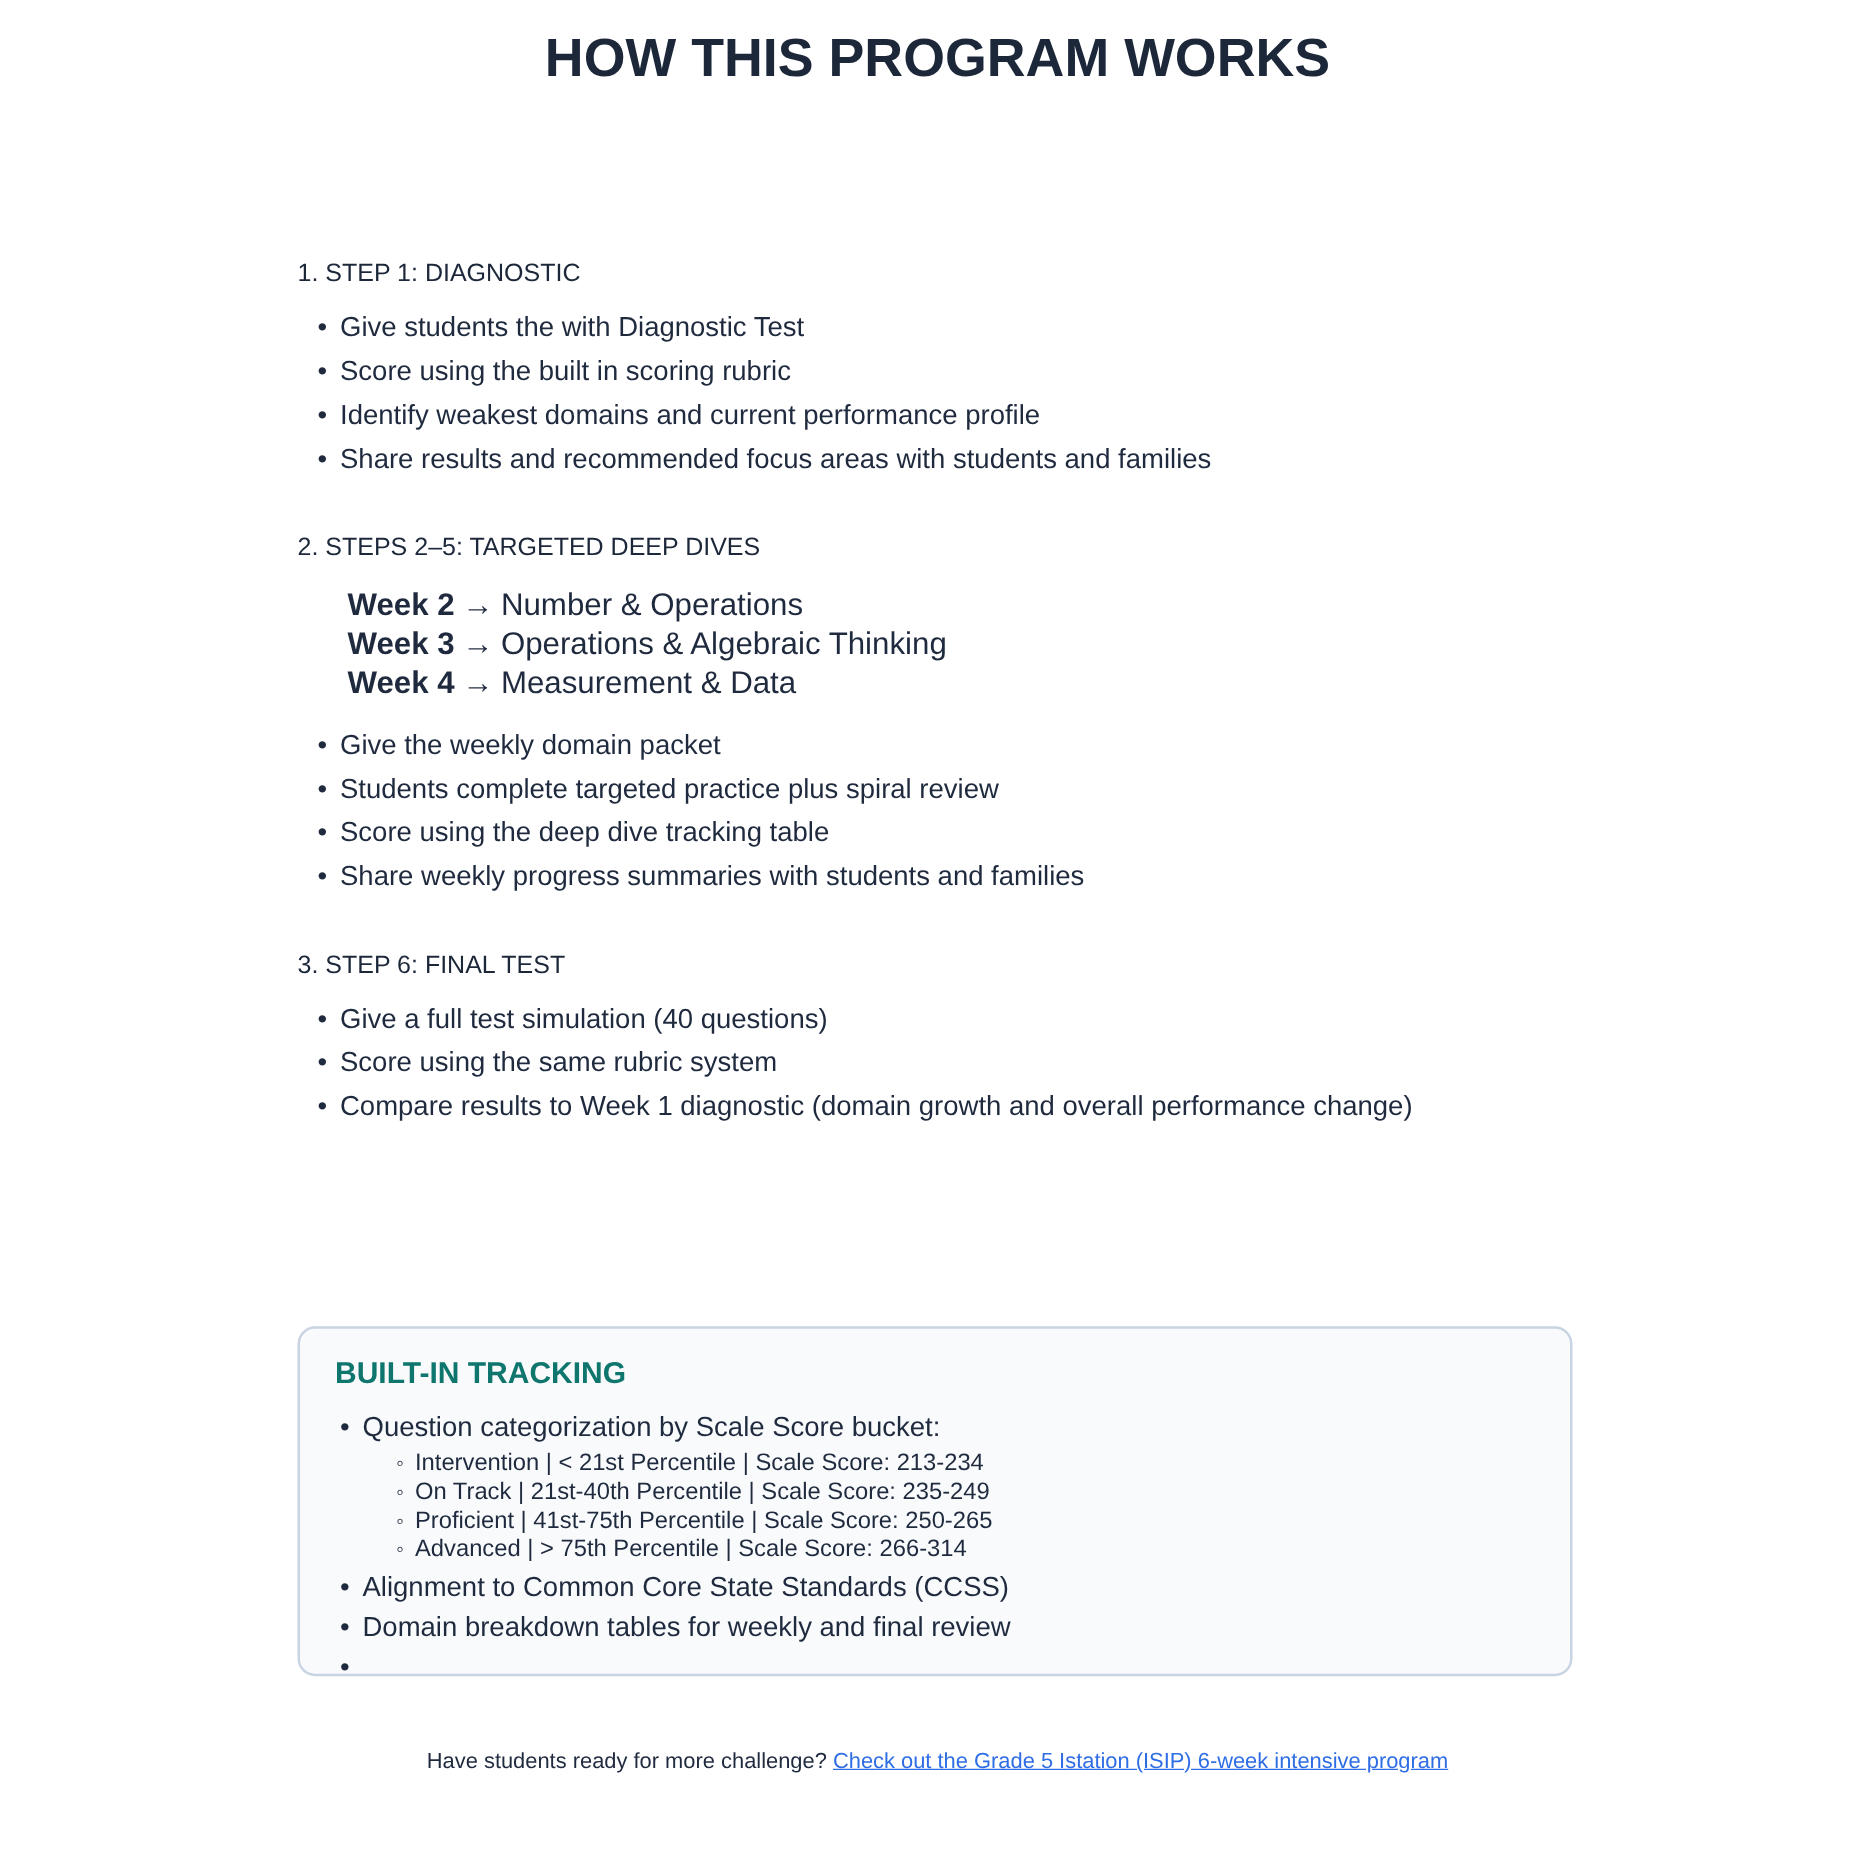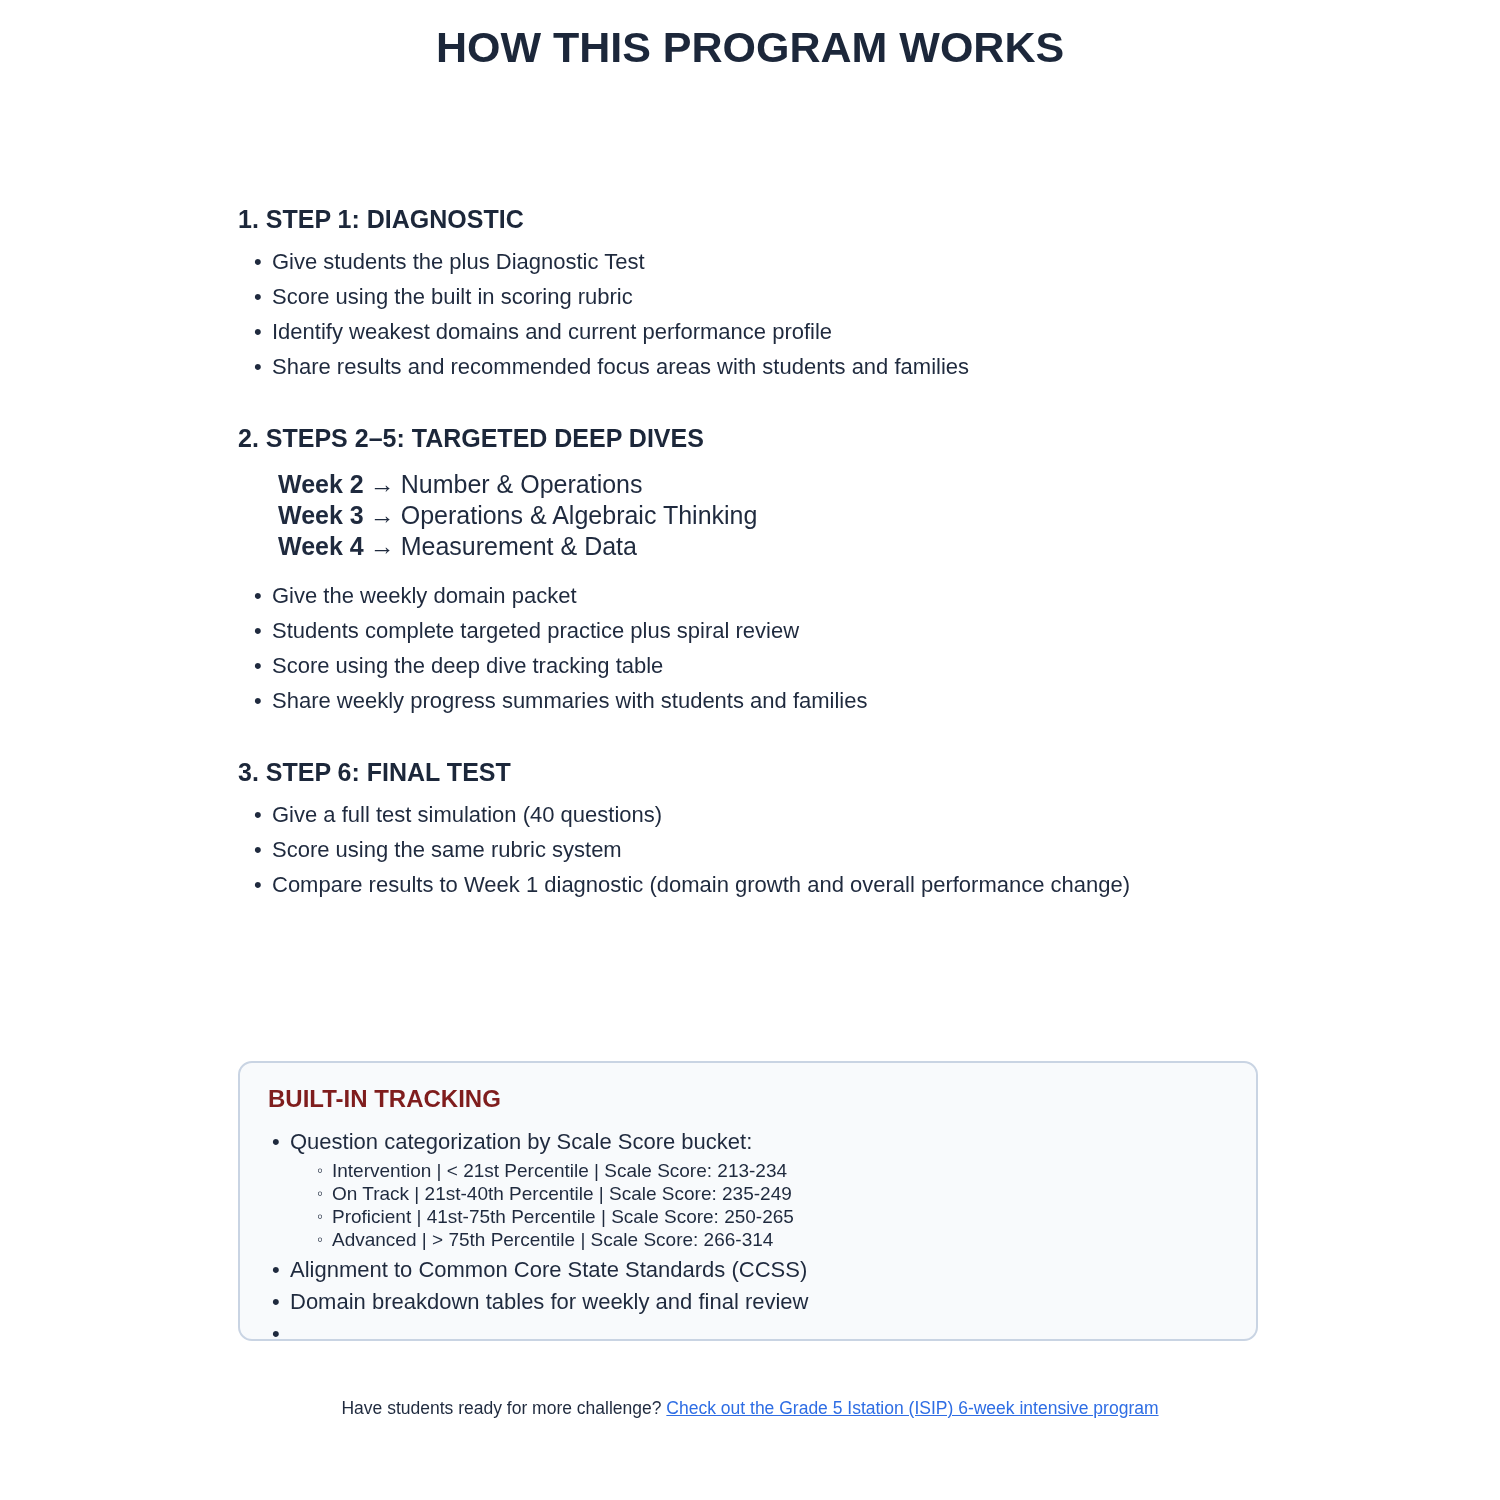--- a/index.html
+++ b/index.html
@@ -30,23 +30,23 @@
     color: #1c273a;
   }
   .content {
     margin: 132px 238px 0 238px;
   }
   .section {
     margin-bottom: 44px;
   }
   .section-heading {
     margin: 0 0 16px 0;
-    font-size: 25px;
+    font-size: 20px;
     line-height: 30px;
-    font-weight: bold;
+    font-weight: normal;
     color: #1c273a;
   }
   ul.bullets {
     list-style: none;
     margin: 0;
     padding: 0 0 0 16px;
   }
   ul.bullets > li {
     position: relative;
     padding-left: 18px;
@@ -76,21 +76,21 @@
     background: #f8fafc;
     border: 2px solid #c9d4e3;
     border-radius: 14px;
     padding: 22px 28px 18px 28px;
   }
   .tracking-title {
     margin: 0 0 16px 0;
     font-size: 24px;
     line-height: 28px;
     font-weight: bold;
-    color: #7f1d1d;
+    color: #0f766e;
   }
   ul.box-bullets {
     list-style: none;
     margin: 0;
     padding: 0 0 0 4px;
   }
   ul.box-bullets > li {
     position: relative;
     padding-left: 18px;
     font-size: 22px;
@@ -139,21 +139,21 @@
 
 <div class="page">
 
   <h1 class="doc-title">HOW THIS PROGRAM WORKS</h1>
 
   <div class="content">
 
     <div class="section">
       <h2 class="section-heading"><span>1.</span> <span>STEP 1: DIAGNOSTIC</span></h2>
       <ul class="bullets">
-        <li><span class="marker">•</span><span>Give students the plus Diagnostic Test</span></li>
+        <li><span class="marker">•</span><span>Give students the with Diagnostic Test</span></li>
         <li><span class="marker">•</span><span>Score using the built in scoring rubric</span></li>
         <li><span class="marker">•</span><span>Identify weakest domains and current performance profile</span></li>
         <li><span class="marker">•</span><span>Share results and recommended focus areas with students and families</span></li>
       </ul>
     </div>
 
     <div class="section">
       <h2 class="section-heading"><span>2.</span> <span>STEPS 2–5: TARGETED DEEP DIVES</span></h2>
       <div class="weeks">
         <div class="week-line"><span class="week-label">Week 2</span><span class="week-arrow">→</span><span>Number &amp; Operations</span></div>

